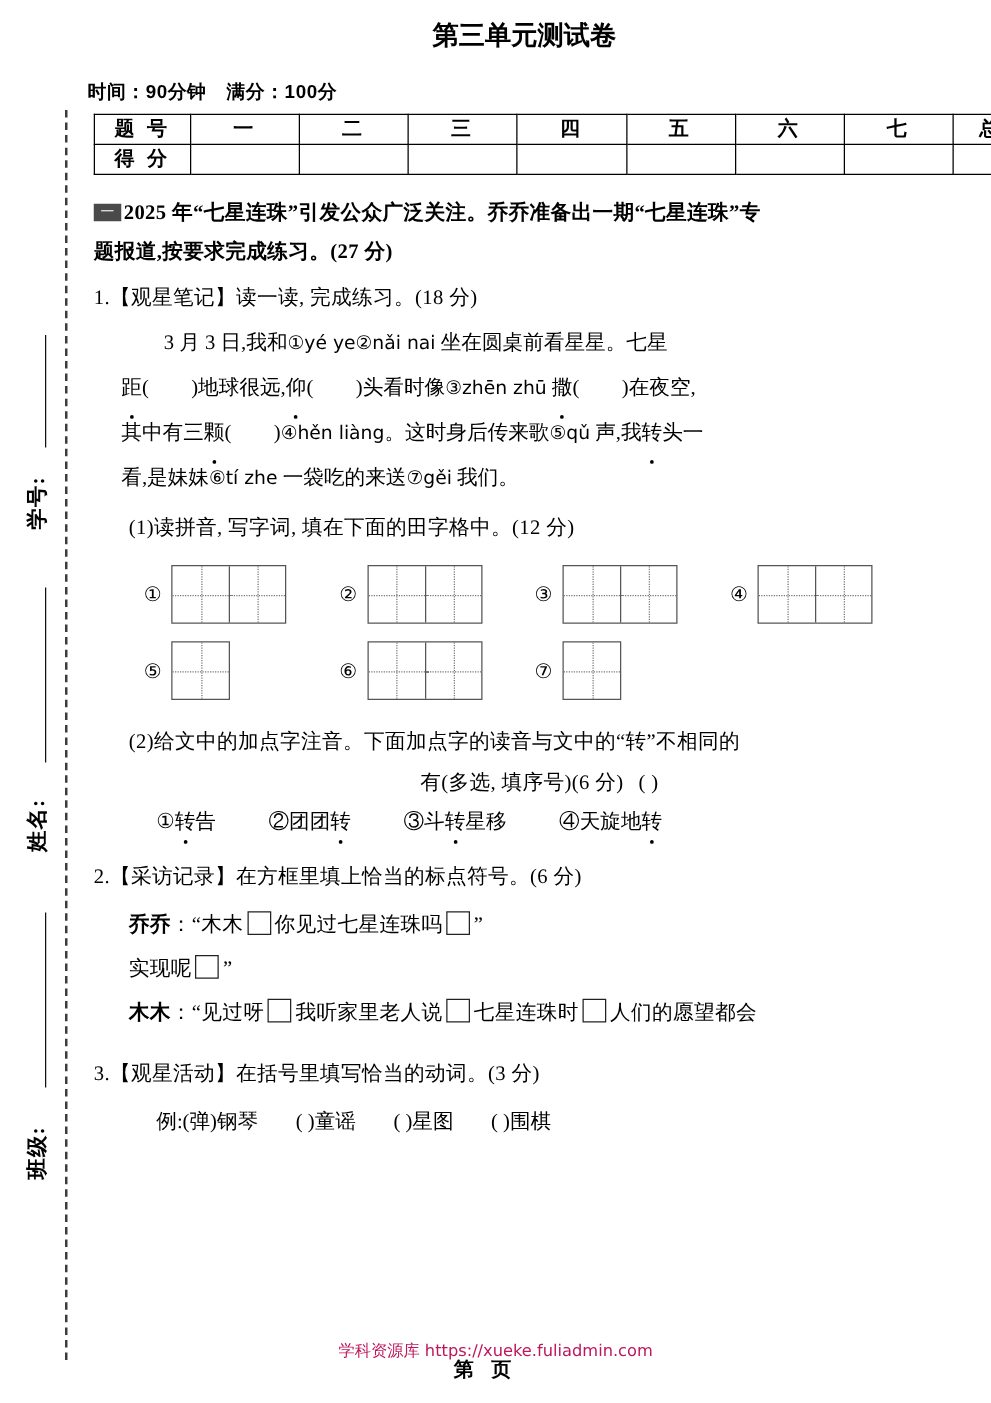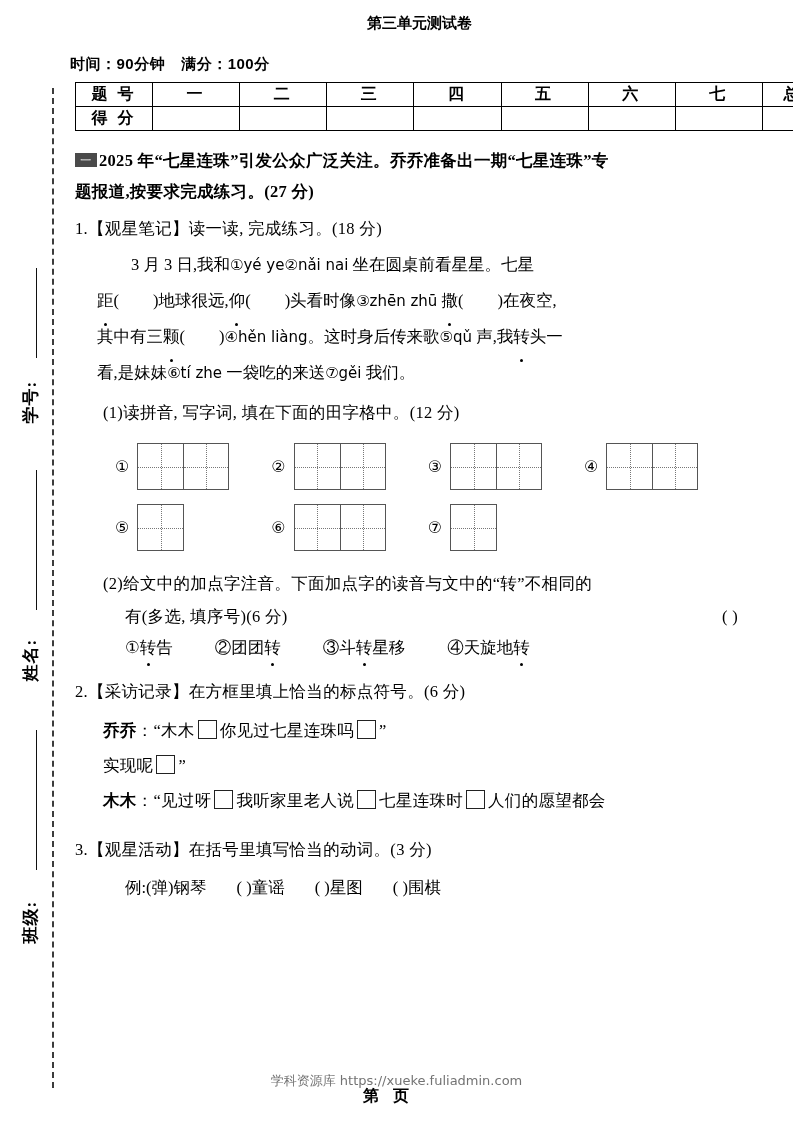--- a/index.html
+++ b/index.html
@@ -63,21 +63,21 @@
     text-align: center;
     font-size: 30px;
     font-weight: bold;
     font-family: "Liberation Sans", "DejaVu Sans", sans-serif;
     letter-spacing: 0px;
     margin-top: 45px;
     padding-right: 24px;
   }
   #title-sub {
     text-align: center;
-    font-size: 15px;
+    font-size: 21px;
     font-weight: bold;
     font-family: "Liberation Sans", "DejaVu Sans", sans-serif;
     margin-top: 14px;
     padding-right: 24px;
   }
   #exam-meta {
     text-align: left;
     font-size: 15px;
     font-weight: bold;
     font-family: "Liberation Sans", "DejaVu Sans", sans-serif;
@@ -236,21 +236,21 @@
   }
   .verb-row .sp { display:inline-block; width: 30px; }
 
   
   #watermark {
     position: absolute;
     left: 0; right: 0;
     top: 1072px;
     text-align: center;
     font-size: 13px;
-    color: #737373;
+    color: #be185d;
     font-family: "DejaVu Sans", sans-serif;
   }
   #page-footer {
     position: absolute;
     left: 0; right: 0;
     top: 1086px;
     text-align: center;
     font-size: 16px;
     font-weight: bold;
     letter-spacing: 5px;
@@ -373,21 +373,21 @@
       </div>
       <div class="grid-unit" style="margin-left:42px">
         <span class="grid-label">⑦</span>
         <div class="tzg">
             <div class="cell"></div>
           </div>
       </div>
     </div>
 
     <div class="q q-indent" style="margin-top:16px">(2)给文中的加点字注音。下面加点字的读音与文中的“转”不相同的</div>
-    <div class="q q-indent2" style="margin-top:0; display:flex; justify-content:space-between; padding-right:30px;gap:12px;">
+    <div class="q q-indent2" style="margin-top:0; display:flex; justify-content:center; padding-right:30px;gap:12px;">
       <span>有(多选, 填序号)(6 分)</span>
       <span>(        )</span>
     </div>
 
     <div class="opt-row">
       <span class="opt">①<span class="dot">转</span>告</span>
       <span class="opt">②团团<span class="dot">转</span></span>
       <span class="opt">③斗<span class="dot">转</span>星移</span>
       <span class="opt">④天旋地<span class="dot">转</span></span>
     </div>

